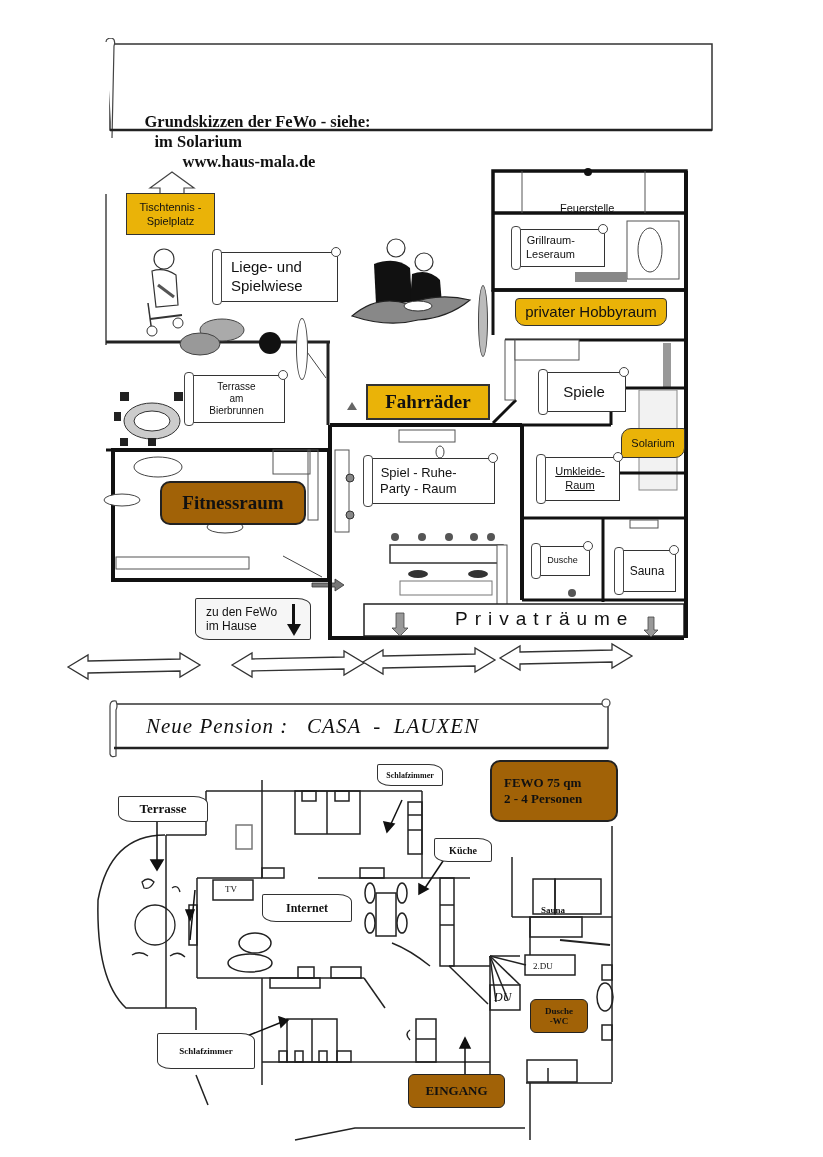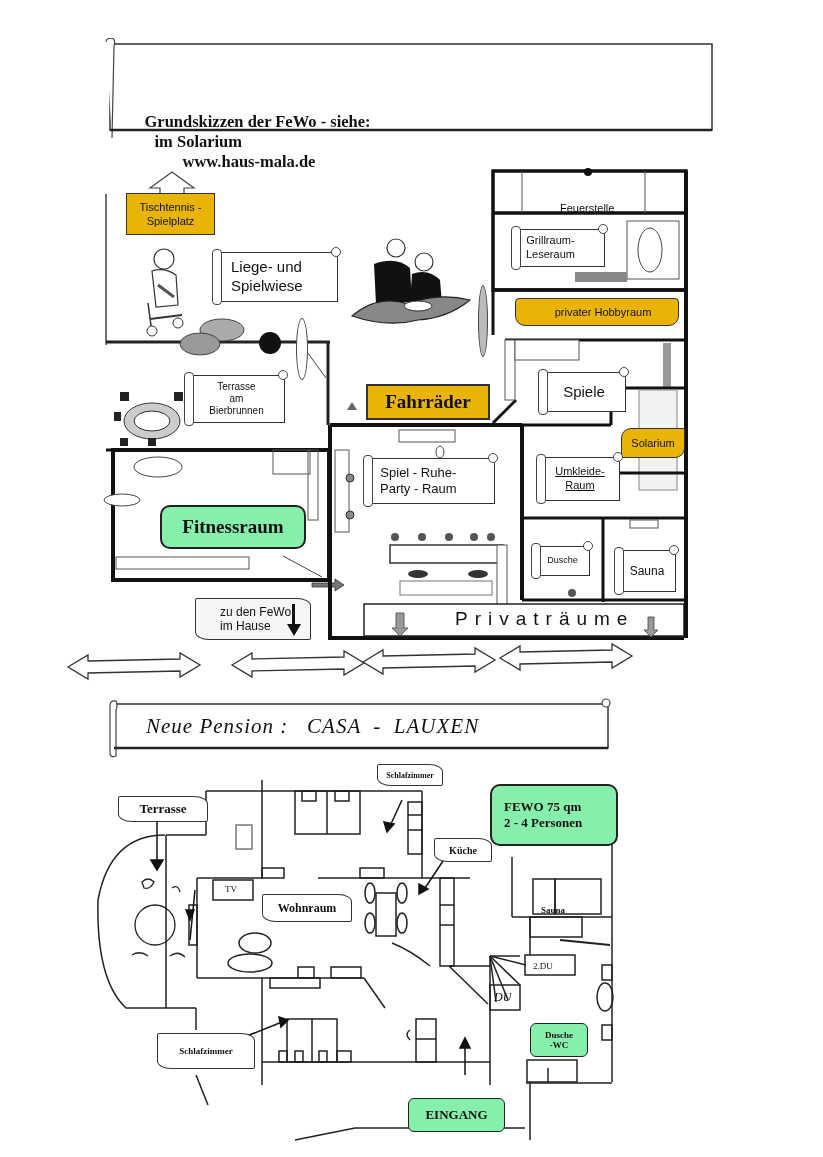--- a/index.html
+++ b/index.html
@@ -5,21 +5,21 @@
     html, body { margin: 0; padding: 0; background: #ffffff; }
     body { width: 823px; height: 1157px; position: relative; overflow: hidden; font-family: "Liberation Sans", sans-serif; color: #111; }
     .abs { position: absolute; }
     .serif { font-family: "Liberation Serif", serif; }
     svg { position: absolute; left: 0; top: 0; }
     .scroll-label { position: absolute; border: 1.5px solid #333; background: #fff; display: flex; align-items: center; justify-content: center; text-align: center; line-height: 1.25; }
     .scroll-label::before { content: ""; position: absolute; left: -5px; top: -4px; width: 8px; height: calc(100% + 6px); border: 1.2px solid #444; border-radius: 4px; background: #fff; }
     .scroll-label::after { content: ""; position: absolute; right: -4px; top: -6px; width: 8px; height: 8px; border: 1.2px solid #444; border-radius: 50%; background: #fff; }
     .flag-label { position: absolute; border: 1.5px solid #333; background: #fff; display: flex; align-items: center; justify-content: center; text-align: center; border-radius: 2px 14px 2px 14px / 2px 8px 2px 8px; }
     .box-label { position: absolute; border: 1.5px solid #333; background: #eab308; display: flex; align-items: center; justify-content: center; text-align: center; line-height: 1.3; }
-    .round-label { position: absolute; border: 2px solid #222; border-radius: 10px; background: #86efac; display: flex; align-items: center; justify-content: center; text-align: center; margin-top: 24px; }
+    .round-label { position: absolute; border: 2px solid #222; border-radius: 10px; background: #a16207; display: flex; align-items: center; justify-content: center; text-align: center; }
   </style>
 </head>
 <body>
 
 <div class="abs" style="left:104px;top:38px;width:612px;height:96px;">
   <svg width="612" height="100">
     <path d="M6 6 L608 6 L608 92 L6 92 Z" fill="none" stroke="#333" stroke-width="1.5"></path>
     <path d="M2 4 Q2 0 8 0 Q12 2 10 8 L8 100" fill="#fff" stroke="#444" stroke-width="1.2"></path>
     <path d="M6 92 L608 92" stroke="#222" stroke-width="2.5"></path>
   </svg>
@@ -153,38 +153,38 @@
 </div>
 <div class="abs" style="left:259px;top:332px;width:22px;height:22px;border-radius:50%;background:#111;"></div>
 <div class="abs" style="left:296px;top:318px;width:10px;height:60px;border:1.2px solid #444;border-radius:50%;background:#fff;"></div>
 <div class="abs" style="left:478px;top:285px;width:8px;height:70px;border:1.2px solid #444;border-radius:50%;background:#bbb;"></div>
 
 <div class="box-label" style="left:126px;top:193px;width:87px;height:40px;font-size:11px;white-space:pre-line;">Tischtennis -
 Spielplatz</div>
 <div class="scroll-label" style="left:216px;top:252px;width:122px;height:50px;font-size:15px;white-space:pre-line;text-align:left;justify-content:flex-start;padding-left:14px;box-sizing:border-box;">Liege- und
 Spielwiese</div>
 <div class="abs" style="left:560px;top:180px;font-size:11px;margin-top:22px;">Feuerstelle</div>
-<div class="scroll-label" style="left:515px;top:229px;width:90px;height:38px;font-size:11px;white-space:pre-line;text-align:center;justify-content:flex-start;padding-left:10px;box-sizing:border-box;">Grillraum-
+<div class="scroll-label" style="left:515px;top:229px;width:90px;height:38px;font-size:11px;white-space:pre-line;text-align:right;justify-content:flex-start;padding-left:10px;box-sizing:border-box;">Grillraum-
 Leseraum</div>
-<div class="box-label" style="left:515px;top:298px;width:150px;height:26px;font-size:11px;border-radius:4px 4px 10px 10px;padding-left:12px;">privater  Hobbyraum</div>
+<div class="box-label" style="left:515px;top:298px;width:150px;height:26px;font-size:15px;border-radius:4px 4px 10px 10px;">privater  Hobbyraum</div>
 <div class="scroll-label" style="left:188px;top:375px;width:95px;height:46px;font-size:10px;white-space:pre-line;line-height:1.2;">Terrasse
 am
 Bierbrunnen</div>
 <div class="box-label serif" style="left:366px;top:384px;width:120px;height:32px;font-size:19px;font-weight:bold;border-width:2px;">Fahrräder</div>
 <div class="abs" style="left:347px;top:402px;width:0;height:0;border-left:5px solid transparent;border-right:5px solid transparent;border-bottom:8px solid #666;"></div>
 <div class="scroll-label" style="left:542px;top:372px;width:82px;height:38px;font-size:15px;">Spiele</div>
 <div class="box-label" style="left:621px;top:428px;width:62px;height:28px;font-size:11px;border-radius:10px 2px 10px 2px;">Solarium</div>
-<div class="scroll-label" style="left:367px;top:458px;width:128px;height:46px;font-size:13px;white-space:pre-line;text-align:center;justify-content:flex-start;padding-left:12px;box-sizing:border-box;">Spiel -  Ruhe-
+<div class="scroll-label" style="left:367px;top:458px;width:128px;height:46px;font-size:13px;white-space:pre-line;text-align:right;justify-content:flex-start;padding-left:12px;box-sizing:border-box;">Spiel -  Ruhe-
 Party - Raum</div>
 <div class="scroll-label" style="left:540px;top:457px;width:78px;height:42px;font-size:11px;white-space:pre-line;text-decoration:underline;">Umkleide-
 Raum</div>
 <div class="round-label serif" style="left:160px;top:481px;width:142px;height:40px;font-size:19px;font-weight:bold;">Fitnessraum</div>
 <div class="scroll-label" style="left:535px;top:546px;width:53px;height:28px;font-size:9px;">Dusche</div>
 <div class="scroll-label" style="left:618px;top:550px;width:56px;height:40px;font-size:12px;">Sauna</div>
-<div class="flag-label" style="left:195px;top:598px;width:116px;height:42px;font-size:12px;white-space:pre-line;background:#f6f6f6;justify-content:flex-start;padding-left:24px;box-sizing:border-box;text-align:left;line-height:1.2;">zu den FeWo
+<div class="flag-label" style="left:195px;top:598px;width:116px;height:42px;font-size:12px;white-space:pre-line;background:#f6f6f6;justify-content:flex-start;padding-left:10px;box-sizing:border-box;text-align:left;line-height:1.2;">zu den FeWo
 im Hause</div>
 <div class="abs" style="left:292px;top:604px;width:3px;height:22px;background:#111;"></div>
 <div class="abs" style="left:287px;top:624px;width:0;height:0;border-left:7px solid transparent;border-right:7px solid transparent;border-top:12px solid #111;"></div>
 <div class="abs" style="left:455px;top:608px;font-size:19px;letter-spacing:7px;">Privaträume</div>
 
 <div class="abs" style="left:106px;top:698px;width:504px;height:52px;">
   <svg width="510" height="60">
     <path d="M8 6 L502 6 L502 50 L8 50 Z" fill="#fff" stroke="#333" stroke-width="1.5"></path>
     <path d="M4 8 Q4 2 10 3 Q12 8 10 12 L10 58 Q5 60 4 56 Z" fill="#fff" stroke="#444" stroke-width="1.2"></path>
     <circle cx="500" cy="5" r="4" fill="#fff" stroke="#444" stroke-width="1.2"></circle>
@@ -313,20 +313,20 @@
 </svg>
 
 <div class="flag-label serif" style="left:377px;top:764px;width:64px;height:20px;font-size:8px;font-weight:bold;">Schlafzimmer</div>
 <div class="flag-label serif" style="left:118px;top:796px;width:88px;height:24px;font-size:13px;font-weight:bold;">Terrasse</div>
 <div class="round-label serif" style="left:490px;top:760px;width:128px;height:62px;font-size:13px;font-weight:bold;flex-direction:column;align-items:flex-start;padding-left:12px;box-sizing:border-box;">
   <span>FEWO  75 qm</span>
   <span>2 - 4 Personen</span>
 </div>
 <div class="flag-label serif" style="left:434px;top:838px;width:56px;height:22px;font-size:10px;font-weight:bold;">Küche</div>
 <div class="abs serif" style="left:225px;top:884px;font-size:9px;">TV</div>
-<div class="flag-label serif" style="left:262px;top:894px;width:88px;height:26px;font-size:12px;font-weight:bold;">Wohnraum</div>
+<div class="flag-label serif" style="left:262px;top:894px;width:88px;height:26px;font-size:12px;font-weight:bold;">Internet</div>
 <div class="abs serif" style="left:541px;top:905px;font-size:9px;font-weight:bold;">Sauna</div>
 <div class="abs serif" style="left:533px;top:961px;font-size:9px;font-family:Liberation Serif, serif;">2.DU</div>
 <div class="abs serif" style="left:494px;top:990px;font-size:12px;font-style:italic;">DU</div>
 <div class="round-label serif" style="left:530px;top:999px;width:56px;height:32px;font-size:9px;font-weight:bold;white-space:pre-line;border-width:1.5px;border-radius:6px;">Dusche
 -WC</div>
 <div class="flag-label serif" style="left:157px;top:1033px;width:96px;height:34px;font-size:9px;font-weight:bold;">Schlafzimmer</div>
 <div class="round-label serif" style="left:408px;top:1074px;width:95px;height:32px;font-size:13px;font-weight:bold;border-width:1.5px;border-radius:6px;">EINGANG</div>
 
 </body></html>

